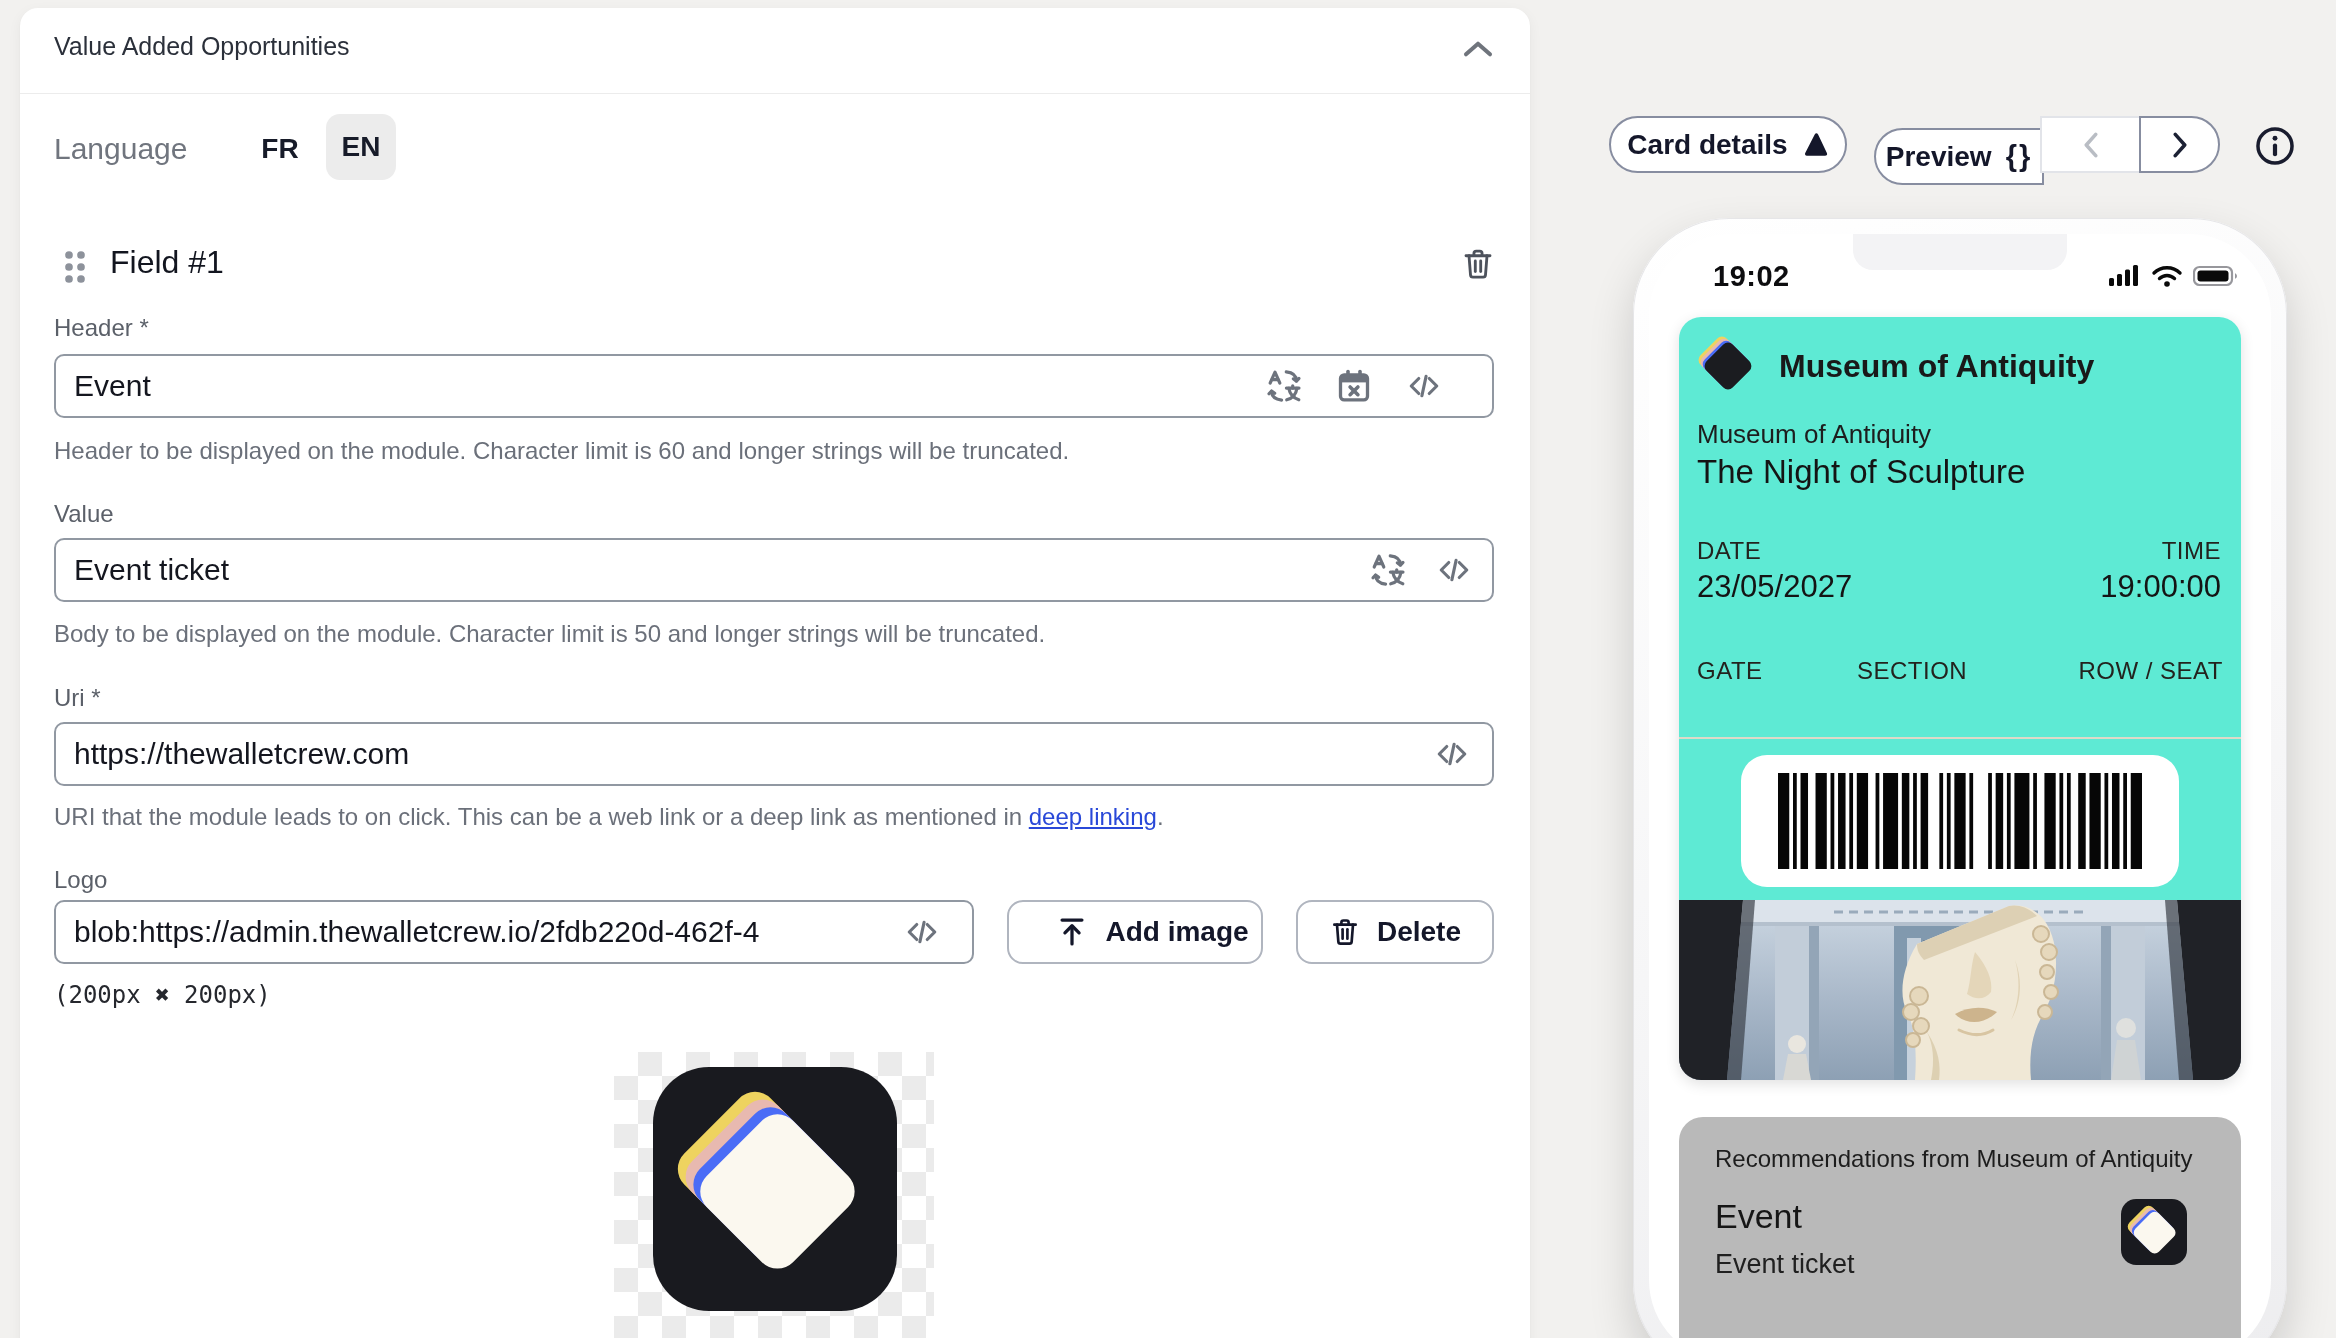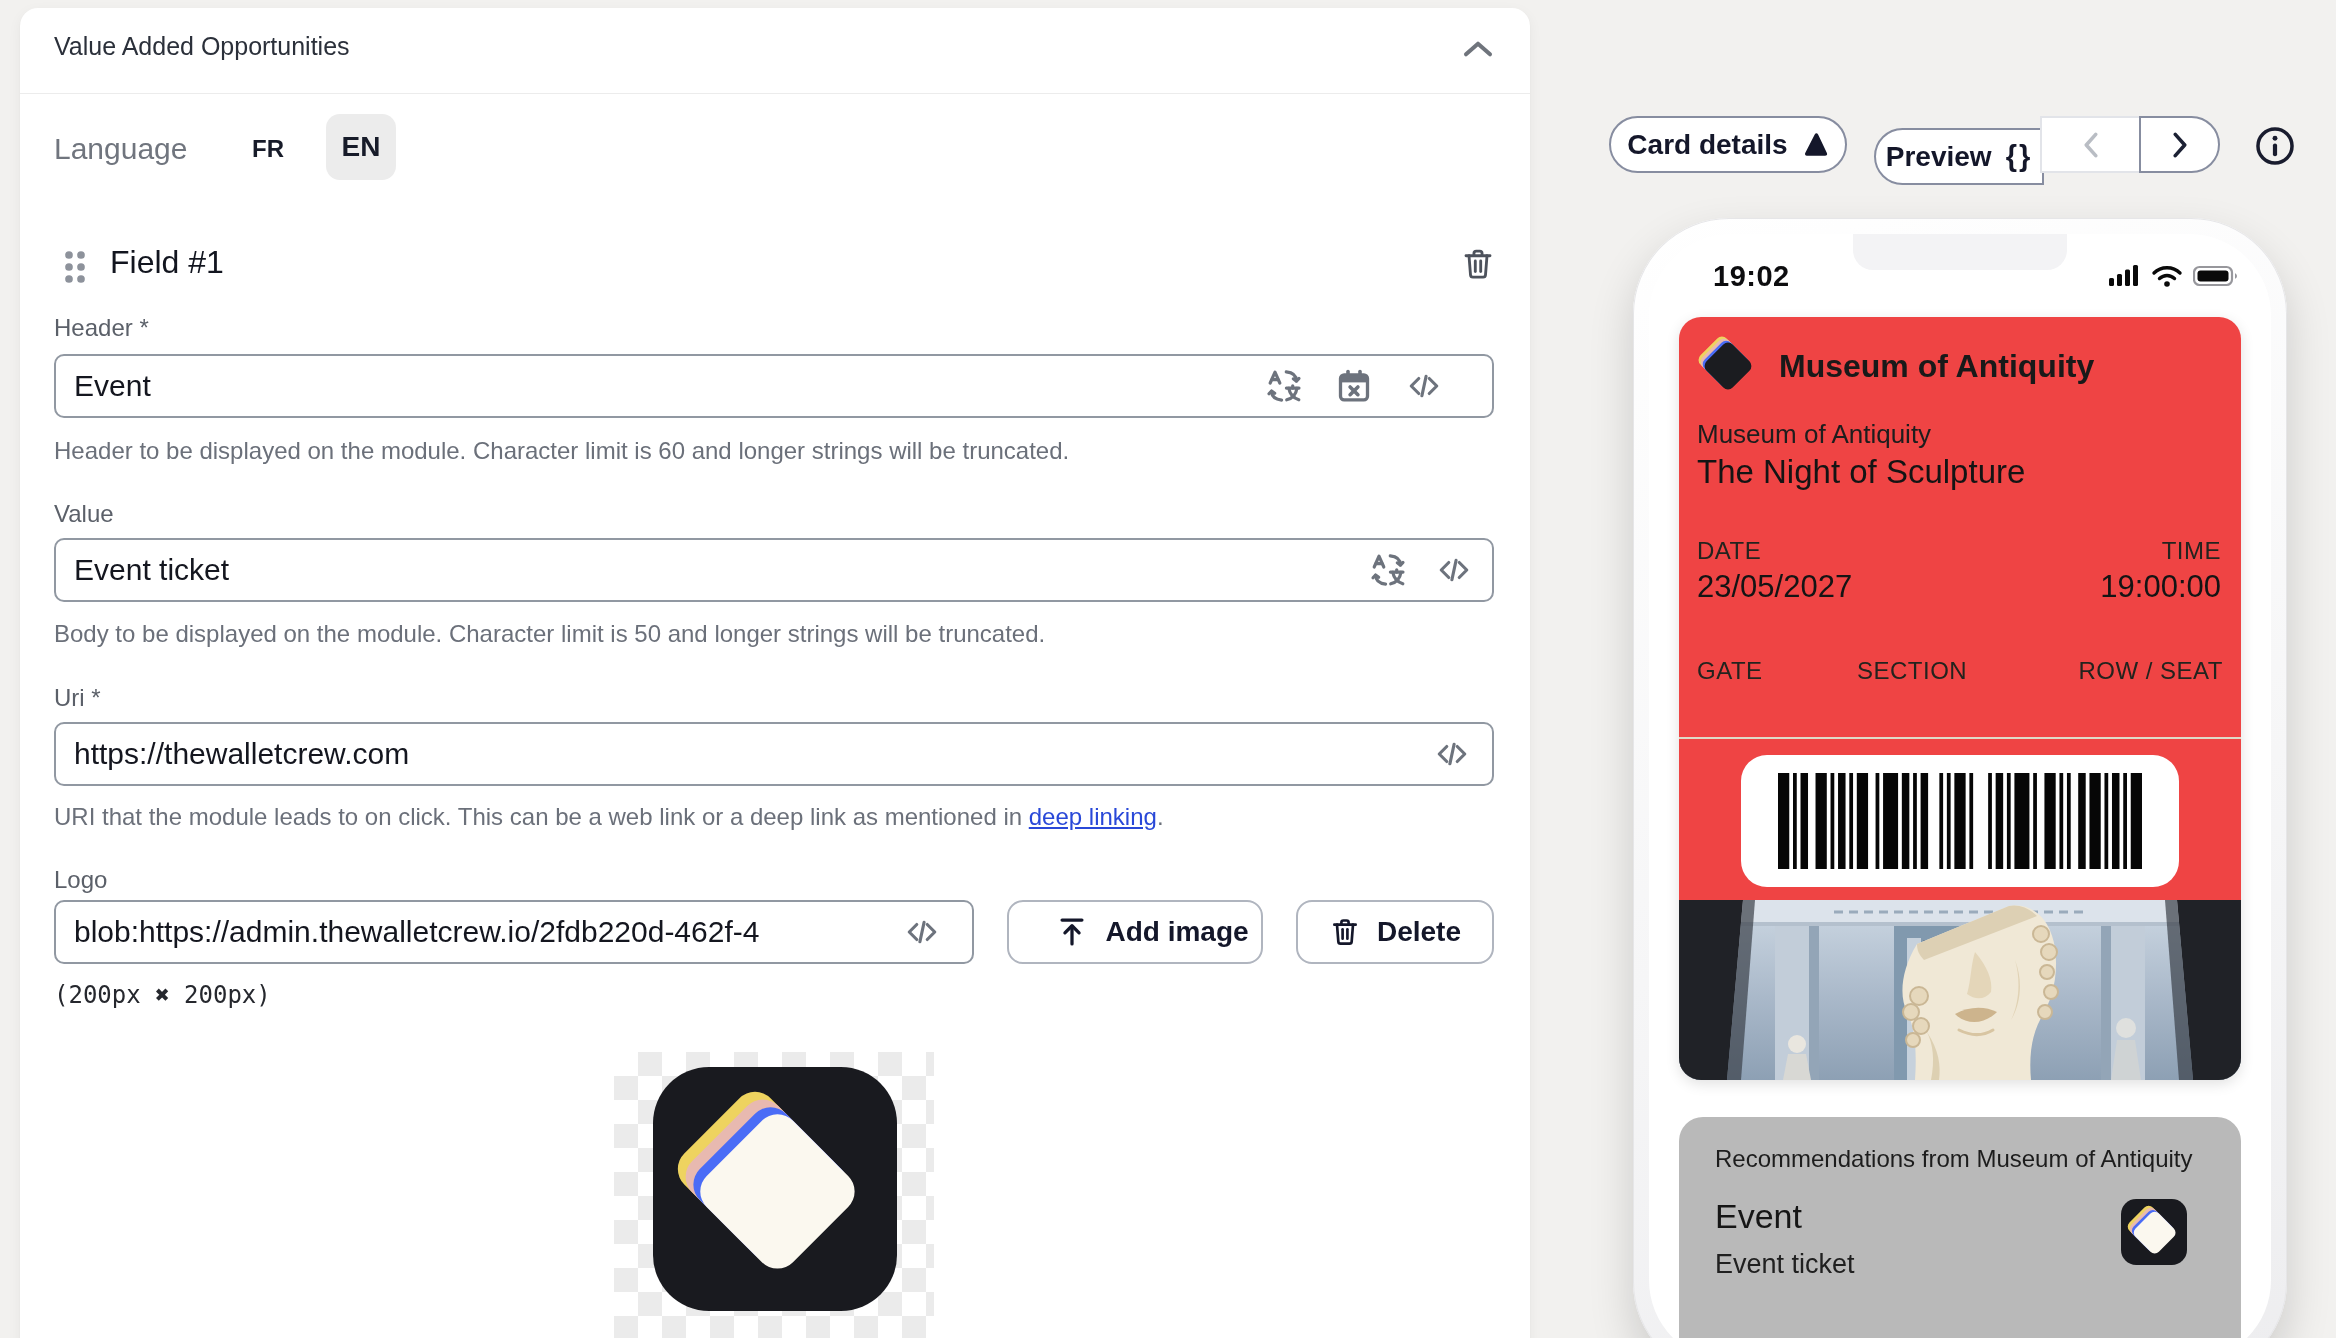--- a/index.html
+++ b/index.html
@@ -8,22 +8,22 @@
   svg{display:block;}
 
   
   .panel{position:absolute;left:20px;top:8px;width:1510px;height:1420px;background:#ffffff;
          border-radius:18px;box-shadow:0 1px 2px rgba(0,0,0,.04),0 4px 14px rgba(0,0,0,.05);}
   .panel-title{position:absolute;left:34px;top:24px;font-size:25px;color:#2b303a;}
   .collapse-btn{position:absolute;left:1438px;top:24px;width:40px;height:34px;border:none;background:transparent;cursor:pointer;padding:4px;}
   .panel-divider{position:absolute;left:0;top:85px;width:100%;height:1px;background:#ececec;}
 
   .lang-label{position:absolute;left:34px;top:124px;font-size:30px;color:#70757e;}
-  .lang-fr{position:absolute;left:208px;top:118px;width:80px;height:46px;border:none;background:transparent;
-           font-size:24px;font-weight:600;color:#171b29;font-family:inherit;cursor:pointer;}
+  .lang-fr{position:absolute;left:220px;top:118px;width:80px;height:46px;border:none;background:transparent;
+           font-size:28px;font-weight:600;color:#171b29;font-family:inherit;cursor:pointer;}
   .lang-en{position:absolute;left:306px;top:106px;width:70px;height:66px;border:none;background:#ececec;border-radius:14px;
            font-size:28px;font-weight:600;color:#171b29;font-family:inherit;cursor:pointer;}
 
   .drag-handle{position:absolute;left:42px;top:240px;width:34px;height:38px;border:none;background:transparent;cursor:grab;padding:0;}
   .field-title{position:absolute;left:90px;top:236px;font-size:32px;font-weight:500;color:#12151f;}
   .icon-btn{border:none;background:transparent;cursor:pointer;padding:0;}
   .field-trash{position:absolute;left:1440px;top:234px;width:40px;height:44px;}
 
   .flabel{position:absolute;left:34px;font-size:24px;color:#5b6069;}
   .fhelp{position:absolute;left:34px;font-size:24px;color:#6b707a;}
@@ -61,21 +61,21 @@
   
   .phone{position:absolute;left:1633px;top:218px;width:654px;height:1160px;border-radius:96px;
          background:linear-gradient(160deg,#ffffff 0%,#f6f6f7 55%,#ededef 100%);
          box-shadow:0 20px 45px rgba(0,0,0,.16),inset 0 0 0 1px #e6e6e8;}
   .screen{position:absolute;left:16px;top:16px;width:622px;height:1128px;border-radius:82px;background:#ffffff;overflow:hidden;}
   .notch{position:absolute;left:50%;top:0;transform:translateX(-50%);width:214px;height:36px;background:#f3f3f5;border-radius:0 0 20px 20px;}
   .stime{position:absolute;left:64px;top:26px;font-size:29px;font-weight:700;color:#0d0d0f;letter-spacing:.5px;}
   .sicons{position:absolute;right:31px;top:30px;display:flex;align-items:center;gap:10px;}
 
   .wcard{position:absolute;left:30px;top:83px;width:562px;border-radius:22px;overflow:hidden;box-shadow:0 4px 14px rgba(0,0,0,.12);}
-  .cream{position:relative;width:562px;height:583px;background:#ef4444;}
+  .cream{position:relative;width:562px;height:583px;background:#5eead4;}
   .brand-logo{position:absolute;left:16px;top:16px;width:66px;height:66px;}
   .brand{position:absolute;left:100px;top:31px;font-size:32px;font-weight:600;color:#191919;}
   .csub{position:absolute;left:18px;top:102px;font-size:26px;color:#1d1d1d;}
   .cevent{position:absolute;left:18px;top:136px;font-size:33px;color:#141414;}
   .klabel{position:absolute;font-size:24px;color:#23231e;letter-spacing:.5px;}
   .kval{position:absolute;font-size:31px;color:#141414;}
   .cdivider{position:absolute;left:0;top:420px;width:100%;height:2px;background:#dedac8;}
   .bcbox{position:absolute;left:62px;top:438px;width:438px;height:132px;background:#ffffff;border-radius:26px;}
   .bcsvg{position:absolute;left:37px;top:18px;fill:#060606;}
   .hero{width:562px;height:180px;background:#1f2125;}

